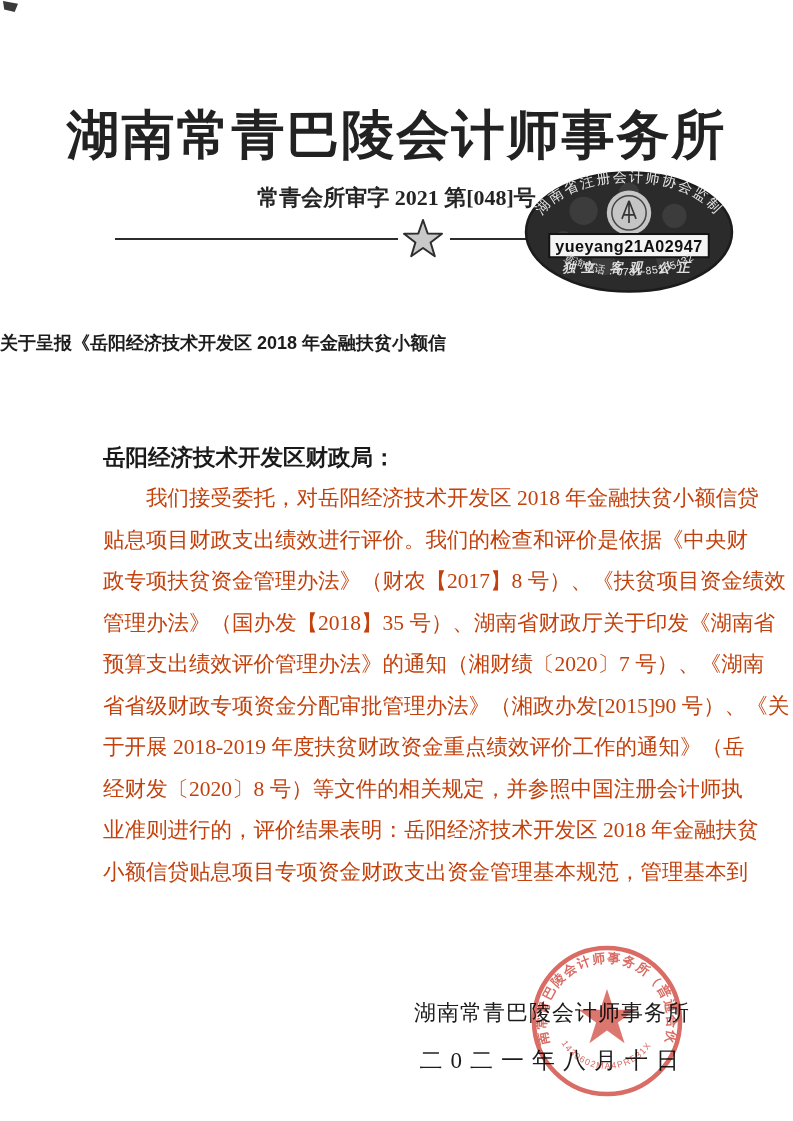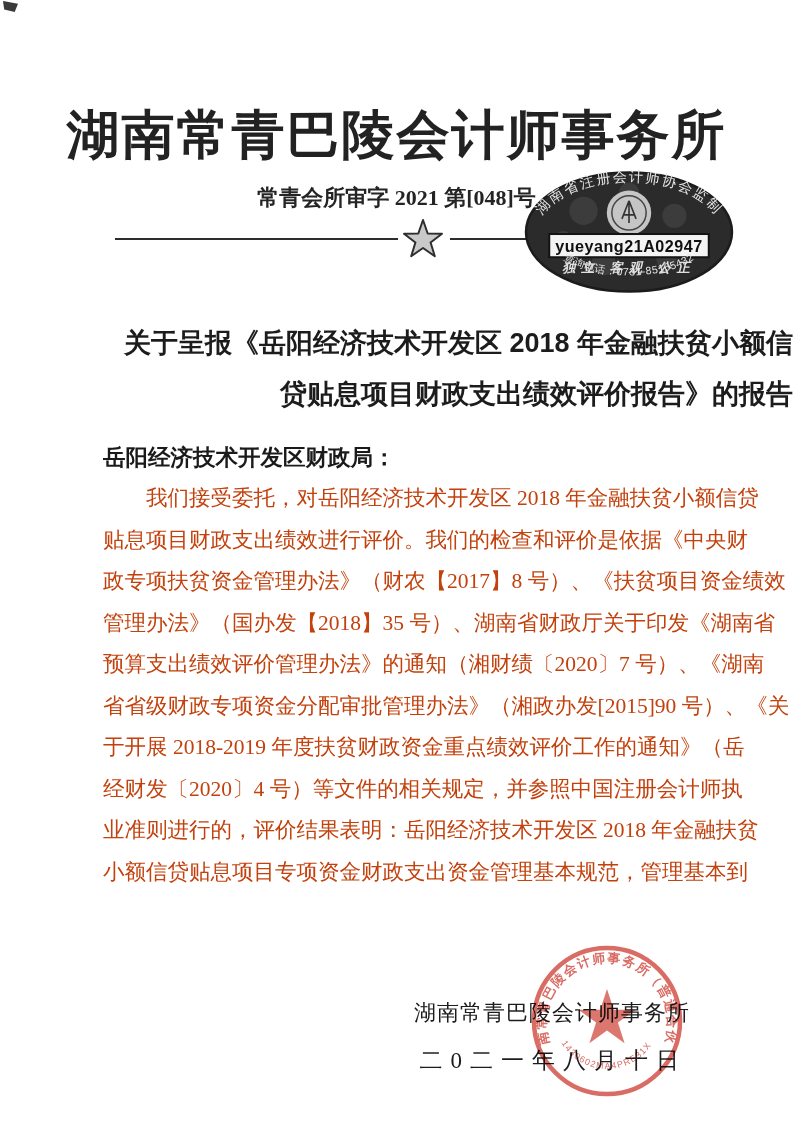--- a/index.html
+++ b/index.html
@@ -67,24 +67,24 @@
     font-weight:bold;font-size:16px;letter-spacing:.5px;
   }
   .oval-stamp .motto{
     fill:#e0e0e0;font-family:"Liberation Serif",serif;
     font-style:italic;font-size:13px;letter-spacing:6px;font-weight:bold;
   }
   .oval-stamp .phone{font-size:10.5px;letter-spacing:.5px;}
 
   .report-title{
     position:absolute;left:0;top:318px;width:100%;
-    text-align:right;
+    text-align:left;
     font-family:"Liberation Sans",sans-serif;
     font-weight:bold;
-    font-size:27px;
+    font-size:18px;
     line-height:51px;
     color:#1c1c1c;
   }
   .addressee{
     position:absolute;left:103px;top:442px;
     font-size:22.5px;font-weight:bold;color:#1a1a1a;
   }
   .body-text{
     position:absolute;left:103px;top:478px;width:596px;
   }
@@ -155,34 +155,33 @@
     <rect class="band" x="26" y="63" width="158" height="23"></rect>
     <text class="band-code" x="105" y="80.5" text-anchor="middle">yueyang21A02947</text>
     <text class="motto" x="105" y="101" text-anchor="middle">独立 客观 公正</text>
     <text class="arc-text phone">
       <textPath href="#ovalBotArc" startOffset="50%" text-anchor="middle">查询电话：0731-85165432</textPath>
     </text>
   </svg>
 
   <h2 class="report-title">
     <div>关于呈报《岳阳经济技术开发区 2018 年金融扶贫小额信</div>
-    <div>贷贴息项目财政支出绩效评价报告》的报告</div>
   </h2>
 
   <div class="addressee">岳阳经济技术开发区财政局：</div>
 
   <div class="body-text">
       <div class="body-line">我们接受委托，对岳阳经济技术开发区 2018 年金融扶贫小额信贷</div>
       <div class="body-line">贴息项目财政支出绩效进行评价。我们的检查和评价是依据《中央财</div>
       <div class="body-line">政专项扶贫资金管理办法》（财农【2017】8 号）、《扶贫项目资金绩效</div>
       <div class="body-line">管理办法》（国办发【2018】35 号）、湖南省财政厅关于印发《湖南省</div>
       <div class="body-line">预算支出绩效评价管理办法》的通知（湘财绩〔2020〕7 号）、《湖南</div>
       <div class="body-line">省省级财政专项资金分配审批管理办法》（湘政办发[2015]90 号）、《关</div>
       <div class="body-line">于开展 2018-2019 年度扶贫财政资金重点绩效评价工作的通知》（岳</div>
-      <div class="body-line">经财发〔2020〕4 号）等文件的相关规定，并参照中国注册会计师执</div>
+      <div class="body-line">经财发〔2020〕8 号）等文件的相关规定，并参照中国注册会计师执</div>
       <div class="body-line">业准则进行的，评价结果表明：岳阳经济技术开发区 2018 年金融扶贫</div>
       <div class="body-line">小额信贷贴息项目专项资金财政支出资金管理基本规范，管理基本到</div>
     </div>
 
   <div class="sig-firm">湖南常青巴陵会计师事务所</div>
   <div class="sig-date">二0二一年八月十日</div>
 
   <svg class="red-seal" viewBox="0 0 158 158">
     <defs>
       <path id="sealNameArc" d="M 20,97 A 61,61 0 1 1 138,97"></path>

